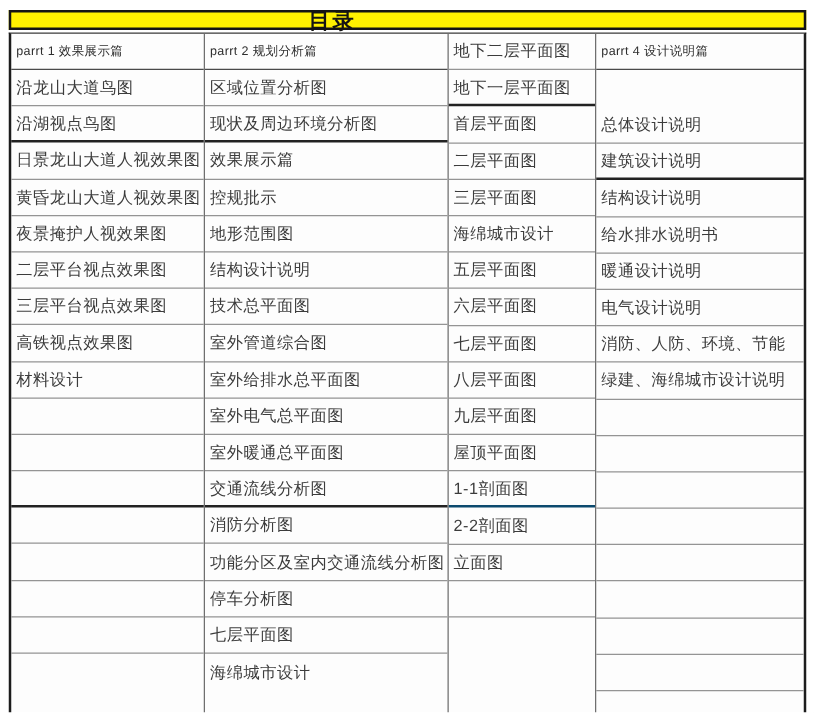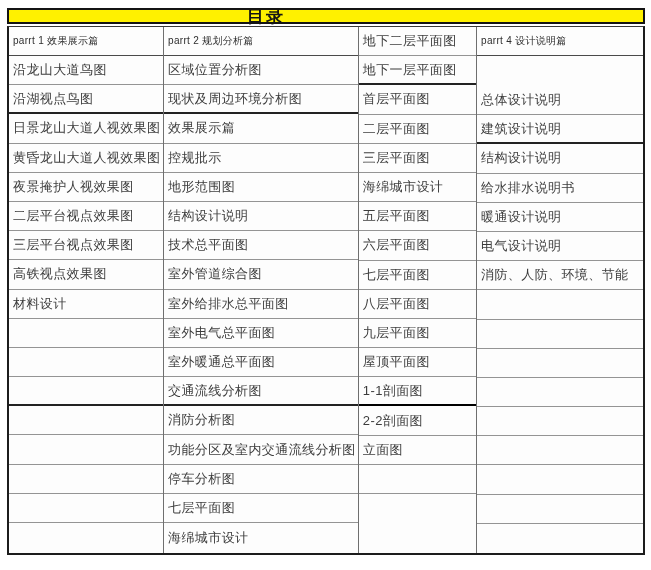--- a/index.html
+++ b/index.html
@@ -40,21 +40,21 @@
     letter-spacing:0.4px;
   }
   .body .cell:last-child{border-bottom:none;}
   
   .col1 .body .cell:nth-child(2),
   .col2 .body .cell:nth-child(2),
   .col3 .body .cell:nth-child(2),
   .col4 .body .cell:nth-child(2){border-bottom:2px solid #222222;}
   .col1 .body .cell:nth-child(12),
   .col2 .body .cell:nth-child(12){border-bottom:2px solid #222222;}
-  .col3 .body .cell:nth-child(13){border-bottom:2px solid #000000;}
+  .col3 .body .cell:nth-child(13){border-bottom:2px solid #0c4a6e;}
 </style>
 </head>
 <body>
 
 <div class="page">
   <div class="toc">
     <div class="title-bar">
       <span>目录</span>
     </div>
     <div class="grid">
@@ -126,20 +126,21 @@
         <div class="col col4">
           <div class="hcell">parrt 4 设计说明篇</div>
           <div class="body">
             <div class="cell">总体设计说明</div>
             <div class="cell">建筑设计说明</div>
             <div class="cell">结构设计说明</div>
             <div class="cell">给水排水说明书</div>
             <div class="cell">暖通设计说明</div>
             <div class="cell">电气设计说明</div>
             <div class="cell">消防、人防、环境、节能</div>
+            <div class="cell">绿建、海绵城市设计说明</div>
             <div class="cell"></div>
             <div class="cell"></div>
             <div class="cell"></div>
             <div class="cell"></div>
             <div class="cell"></div>
             <div class="cell"></div>
             <div class="cell"></div>
             <div class="cell"></div>
             <div class="cell"></div>
           </div>

